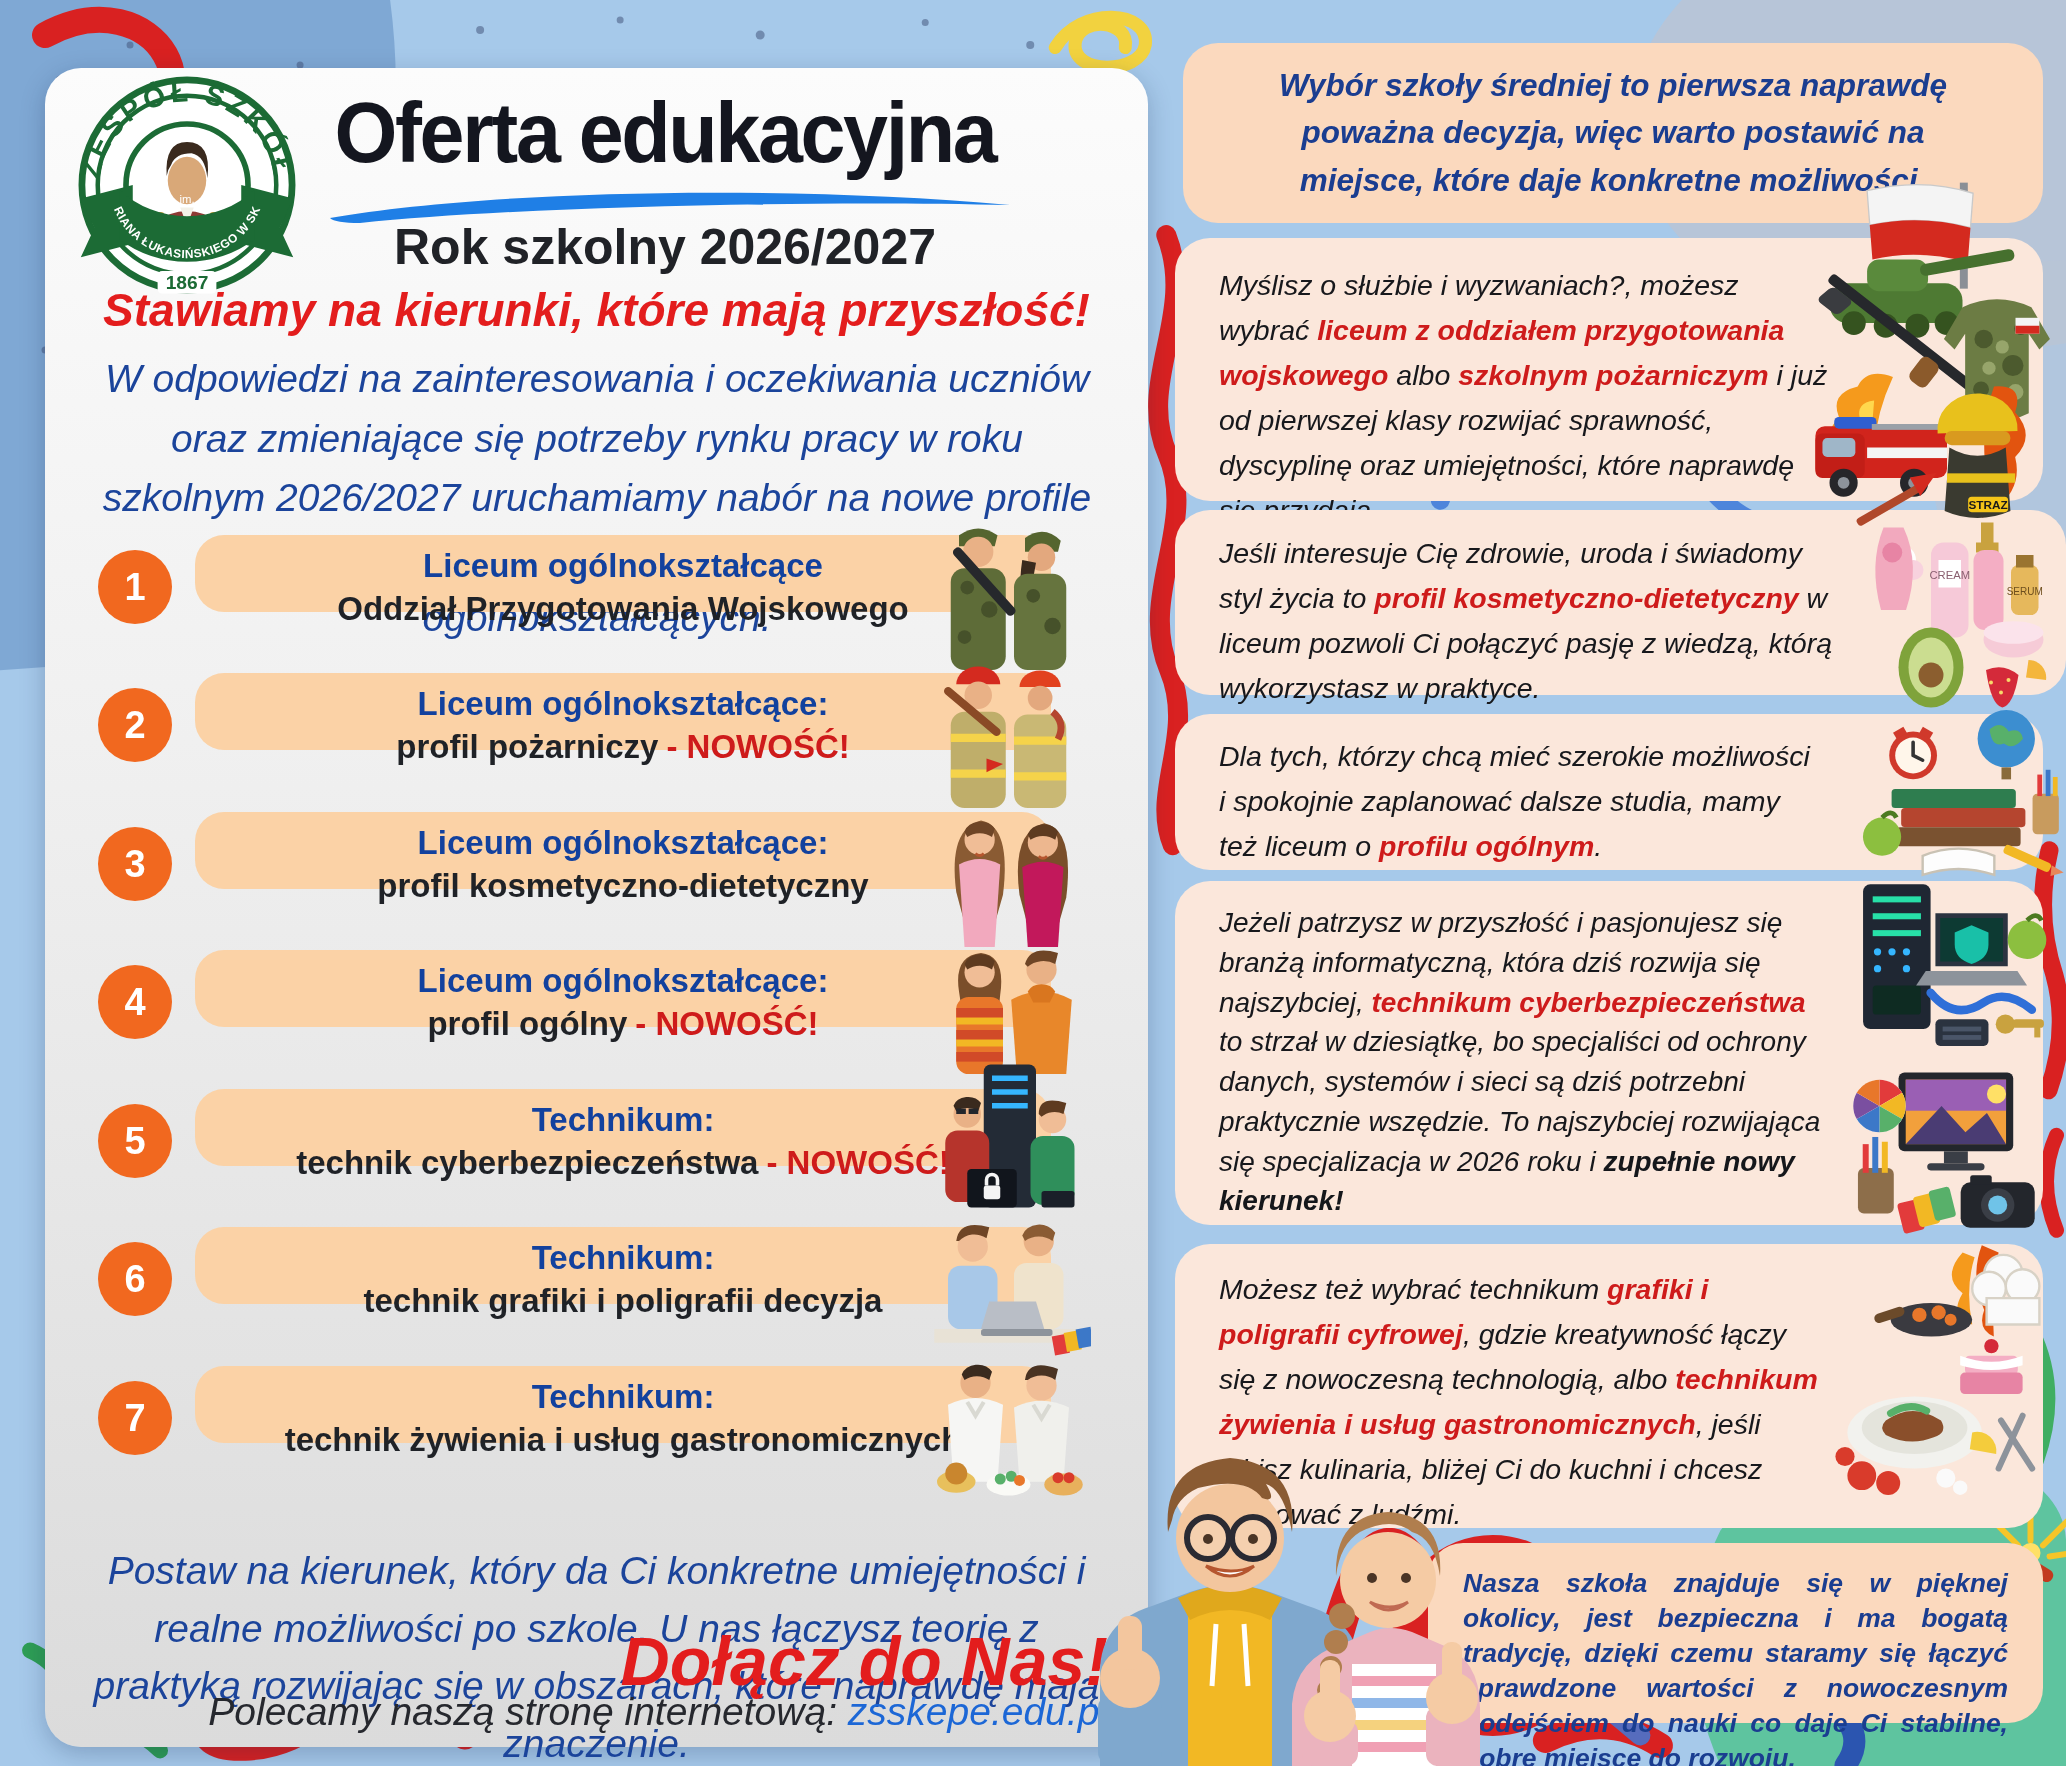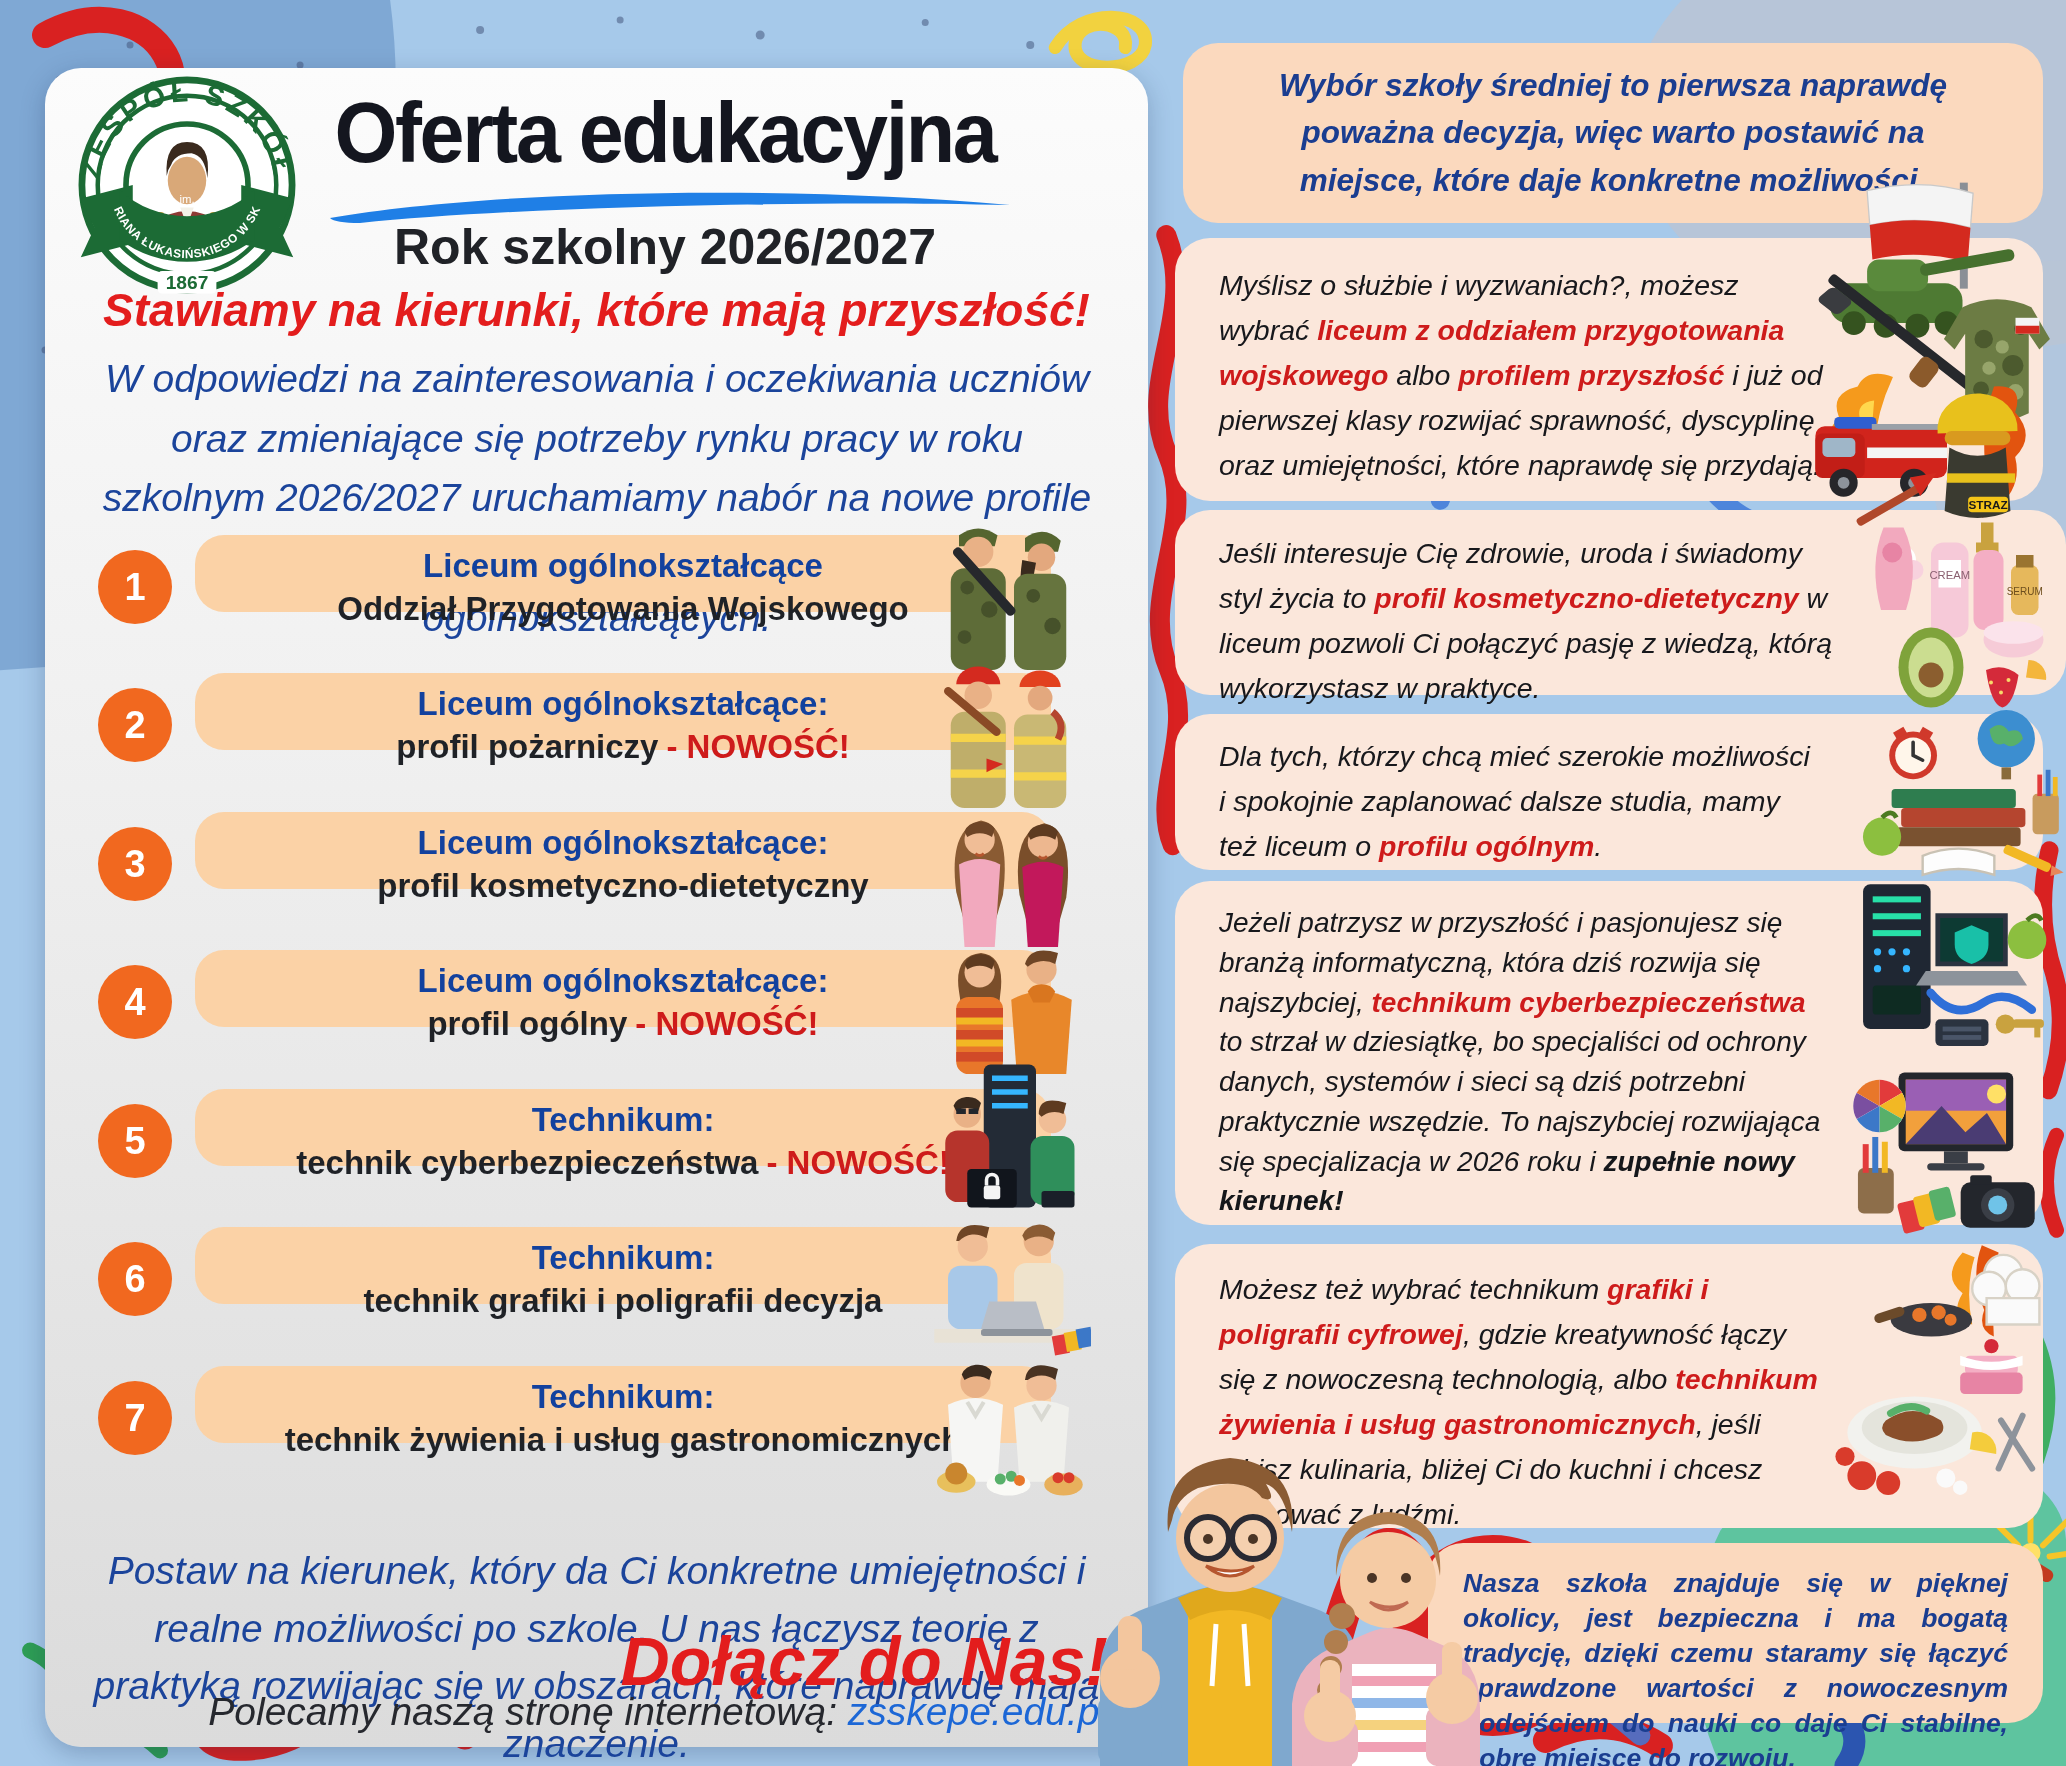--- a/index.html
+++ b/index.html
@@ -129,21 +129,21 @@
       </g>
       <circle cx="4060" cy="3105" r="20" fill="#FFE066"></circle>
     </g>
   </svg>
 
   <div class="rbox rbox-accent rbox-center" style="left:1183px;top:43px;width:860px;height:180px;padding:20px 75px;">
     <div>Wybór szkoły średniej to pierwsza naprawdę poważna decyzja, więc warto postawić na miejsce, które daje konkretne możliwości.</div>
   </div>
 
   <div class="rbox rbox-light" style="left:1175px;top:238px;width:868px;height:263px;padding:25px 210px 0 44px;">
-    <div class="rtext"><span class="seg-n">Myślisz o służbie i wyzwaniach?, możesz wybrać </span><span class="seg-r">liceum z oddziałem przygotowania wojskowego</span><span class="seg-n"> albo </span><span class="seg-r">profilem przyszłość</span><span class="seg-n"> i już od pierwszej klasy rozwijać sprawność, dyscyplinę oraz umiejętności, które naprawdę się przydają.</span></div>
+    <div class="rtext"><span class="seg-n">Myślisz o służbie i wyzwaniach?, możesz wybrać </span><span class="seg-r">liceum z oddziałem przygotowania wojskowego</span><span class="seg-n"> albo </span><span class="seg-r">szkolnym pożarniczym</span><span class="seg-n"> i już od pierwszej klasy rozwijać sprawność, dyscyplinę oraz umiejętności, które naprawdę się przydają.</span></div>
   </div>
 
   <div class="rbox rbox-light" style="left:1175px;top:510px;width:891px;height:185px;padding:21px 215px 0 44px;">
     <div class="rtext"><span class="seg-n">Jeśli interesuje Cię zdrowie, uroda i świadomy styl życia to </span><span class="seg-r">profil kosmetyczno-dietetyczny</span><span class="seg-n"> w liceum pozwoli Ci połączyć pasję z wiedzą, którą wykorzystasz w praktyce.</span></div>
   </div>
 
   <div class="rbox rbox-light" style="left:1175px;top:714px;width:868px;height:156px;padding:20px 220px 0 44px;">
     <div class="rtext"><span class="seg-n">Dla tych, którzy chcą mieć szerokie możliwości i spokojnie zaplanować dalsze studia, mamy też liceum o </span><span class="seg-r">profilu ogólnym</span><span class="seg-n">.</span></div>
   </div>
 

